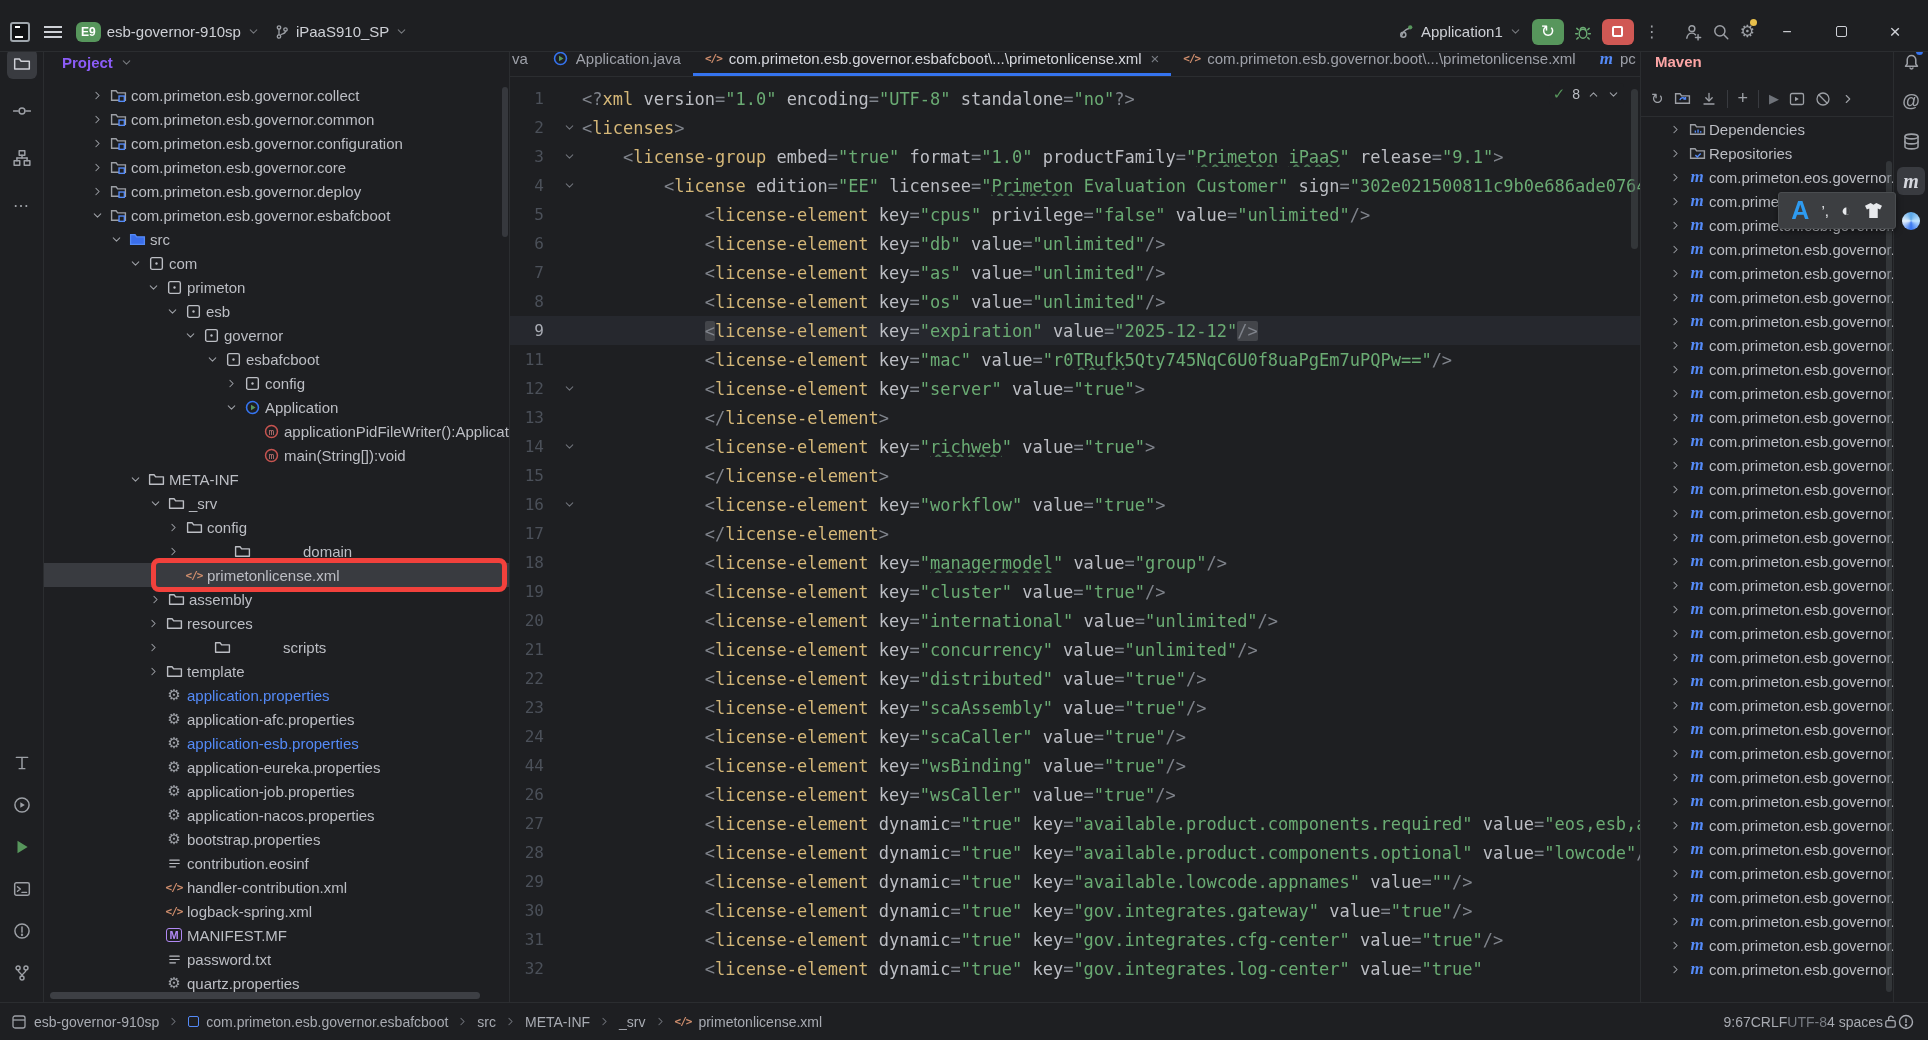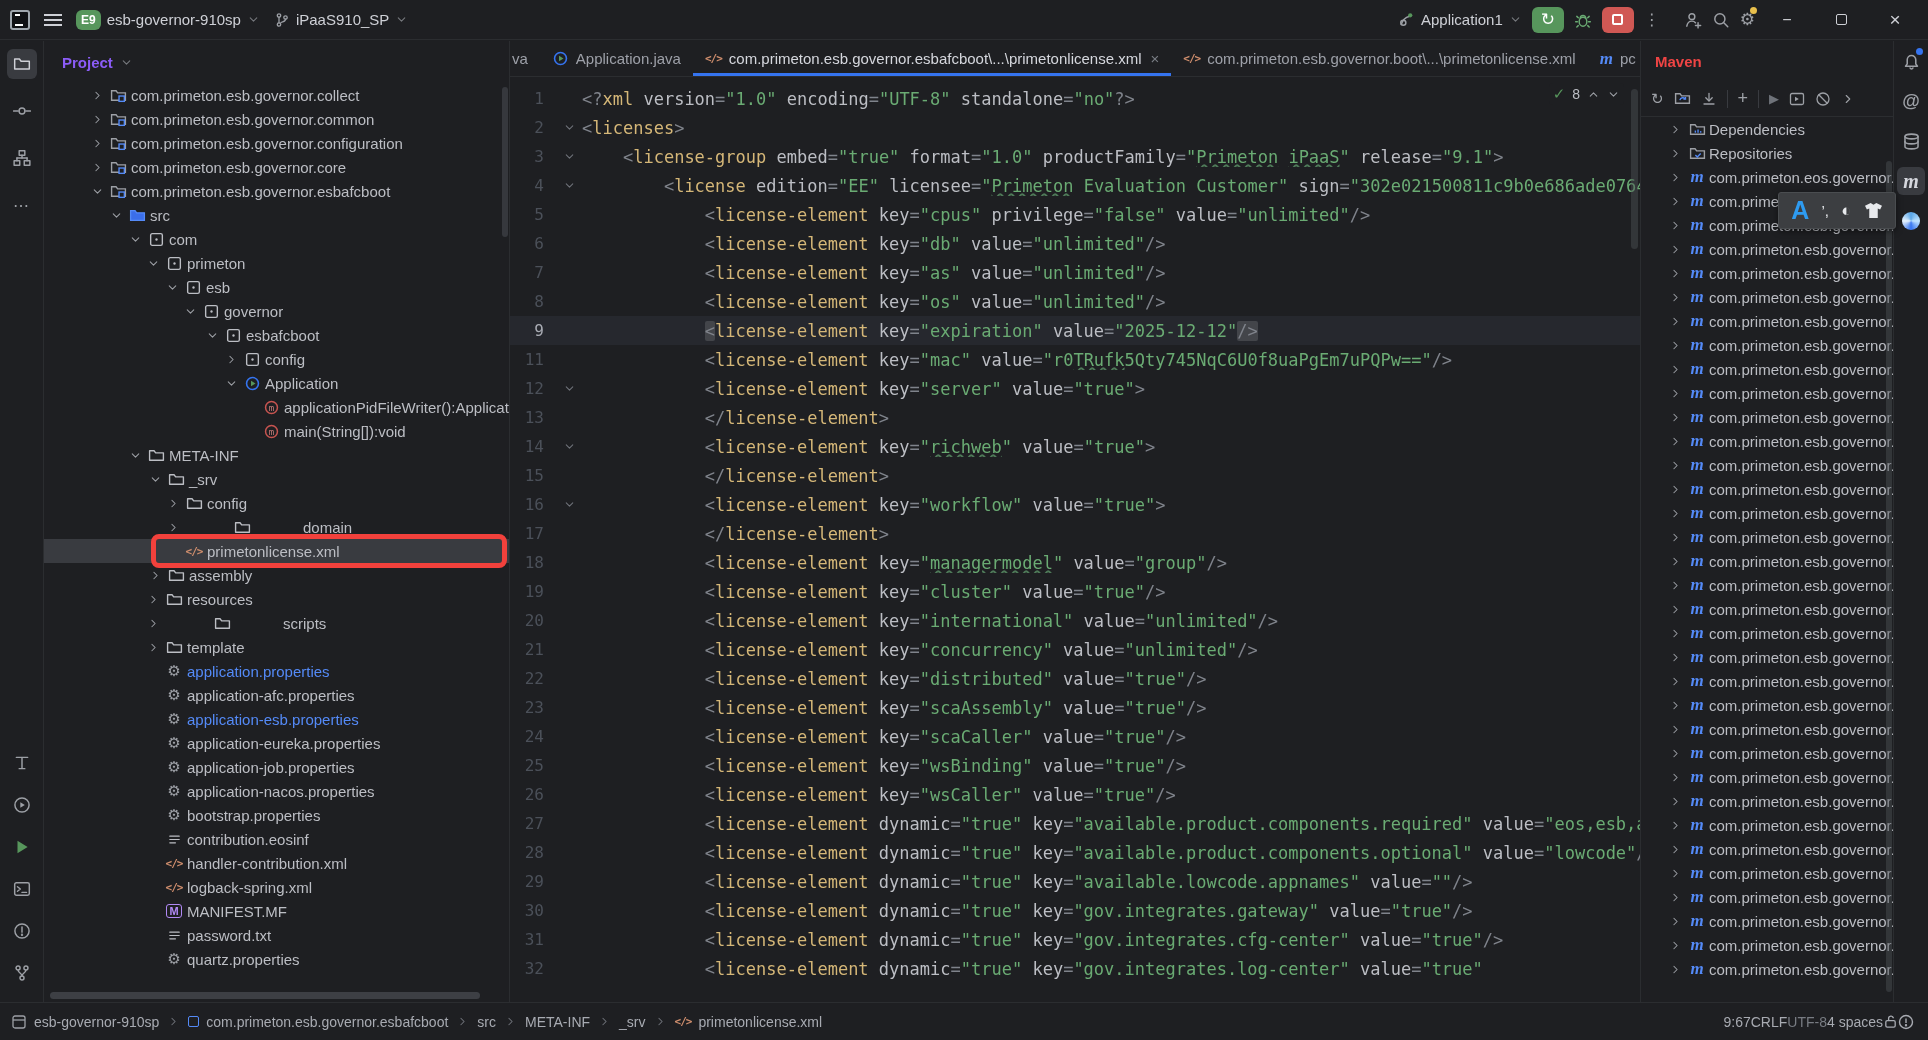--- a/index.html
+++ b/index.html
@@ -2,21 +2,21 @@
 <html><head>
 <meta charset="utf-8">
 <style>
   * { margin:0; padding:0; box-sizing:border-box; }
   html,body { width:1928px; height:1040px; overflow:hidden; }
   body { background:#1e1f22; font-family:"Liberation Sans",sans-serif; color:#bcbec4; position:relative; font-size:15px; }
   .ic { display:inline-flex; align-items:center; justify-content:center; color:#9da0a6; }
   svg { display:block; }
 
   
-  #titlebar { position:absolute; left:0; top:0; width:1928px; height:40px; background:#1e1f22; border-bottom:1px solid #2b2d30; display:flex; align-items:center; padding:0 0 0 10px; z-index:30; }
+  #titlebar { position:absolute; left:0; top:12px; width:1928px; height:40px; background:#1e1f22; border-bottom:1px solid #2b2d30; display:flex; align-items:center; padding:0 0 0 10px; z-index:30; }
   .tb-left { display:flex; align-items:center; gap:14px; }
   .ij-logo { width:20px; height:20px; border:2px solid #9fa6ad; border-radius:3px; position:relative; background:#101114; }
   .ij-logo::before { content:""; position:absolute; left:3px; top:2px; width:5px; height:2px; background:#fff; }
   .ij-logo::after { content:""; position:absolute; left:3px; bottom:2px; width:8px; height:2px; background:#fff; }
   .burger { width:18px; height:12px; border-top:2px solid #ced0d6; border-bottom:2px solid #ced0d6; position:relative; }
   .burger::before { content:""; position:absolute; left:0; top:3px; width:18px; height:2px; background:#ced0d6; }
   .proj-badge { background:#57965c; color:#fff; font-weight:bold; font-size:12px; border-radius:6px; padding:3px 5px; }
   .tb-item { display:flex; align-items:center; gap:6px; color:#ced0d6; font-size:15px; cursor:default; }
   .chev { opacity:.7; }
   .tb-right { margin-left:auto; display:flex; align-items:center; gap:10px; padding-right:11px; }
@@ -69,21 +69,21 @@
   .eline .code { flex:1; white-space:pre; overflow:hidden; color:#bcbec4; }
   .tag { color:#d5b778; } .pun { color:#7f838b; } .str { color:#6aab73; }
   .sq { text-decoration:underline; text-decoration-style:wavy; text-decoration-color:#4e7a58; text-decoration-thickness:1.5px; }
   .match { background:#43454a; border-radius:2px; }
   #inspect-widget { position:absolute; right:16px; top:6px; display:flex; align-items:center; gap:7px; color:#bcbec4; font-family:"Liberation Sans",sans-serif; font-size:14px; background:#1e1f22; padding:2px 4px; border-radius:4px; z-index:6; }
   #inspect-widget .ok { color:#57965c; font-size:15px; }
   #ed-vscroll { position:absolute; right:2px; top:12px; width:7px; height:160px; border-radius:4px; background:#4e5157; opacity:.45; z-index:7; }
 
   
   #maven-panel { position:absolute; left:1640px; top:41px; width:253px; bottom:38px; background:#1e1f22; border-left:1px solid #2b2d30; overflow:hidden; }
-  #maven-header { height:40px; display:flex; align-items:center; padding-left:14px; color:#ef4444; font-weight:bold; }
+  #maven-header { height:40px; display:flex; align-items:center; padding-left:14px; color:#fca5a5; font-weight:bold; }
   #maven-toolbar { height:36px; display:flex; align-items:center; gap:10px; padding:0 10px; border-bottom:1px solid #2b2d30; color:#9da0a6; }
   #maven-toolbar .sep { width:1px; height:18px; background:#393b40; }
   .mrow { height:24px; display:flex; align-items:center; padding-left:24px; white-space:nowrap; overflow:hidden; font-size:15px; }
   .mrow .arrow { width:20px; display:inline-flex; justify-content:center; color:#9da0a6; flex:none; }
   .mrow .ticon { width:24px; display:inline-flex; justify-content:center; flex:none; }
   #maven-vscroll { position:absolute; right:1px; top:120px; bottom:10px; width:6px; border-radius:3px; background:#4e5157; opacity:.45; }
 
   
   #right-toolbar { position:absolute; right:0; top:41px; width:35px; bottom:38px; border-left:1px solid #2b2d30; display:flex; flex-direction:column; align-items:center; padding-top:6px; gap:12px; z-index:20; }
   .rtb { width:28px; height:28px; border-radius:6px; display:flex; align-items:center; justify-content:center; color:#9da0a6; position:relative; }
@@ -327,20 +327,34 @@
           <svg width="17" height="17" viewBox="0 0 16 16" fill="none" stroke="#9da0a6" stroke-width="1.3">
             <path d="M1.5 3.5h4.2l1.5 2h7.3v7h-13z"></path>
             <rect x="8.5" y="8.5" width="5" height="5" fill="#1e1f22" stroke="#548af7"></rect>
           </svg>
         </span>
         <span class="lbl">com.primeton.esb.governor.core</span>
       </div>
       <div class="trow" style="padding-left: 43px;">
         <span class="arrow">
           <svg width="13" height="13" viewBox="0 0 16 16" fill="none" stroke="currentColor" stroke-width="1.3" stroke-linecap="round" stroke-linejoin="round">
+            <polyline points="6,4 10,8 6,12"></polyline>
+          </svg>
+        </span>
+        <span class="ticon">
+          <svg width="17" height="17" viewBox="0 0 16 16" fill="none" stroke="#9da0a6" stroke-width="1.3">
+            <path d="M1.5 3.5h4.2l1.5 2h7.3v7h-13z"></path>
+            <rect x="8.5" y="8.5" width="5" height="5" fill="#1e1f22" stroke="#548af7"></rect>
+          </svg>
+        </span>
+        <span class="lbl">com.primeton.esb.governor.deploy</span>
+      </div>
+      <div class="trow" style="padding-left: 43px;">
+        <span class="arrow">
+          <svg width="13" height="13" viewBox="0 0 16 16" fill="none" stroke="currentColor" stroke-width="1.3" stroke-linecap="round" stroke-linejoin="round">
             <polyline points="4,6 8,10 12,6"></polyline>
           </svg>
         </span>
         <span class="ticon">
           <svg width="17" height="17" viewBox="0 0 16 16" fill="none" stroke="#9da0a6" stroke-width="1.3">
             <path d="M1.5 3.5h4.2l1.5 2h7.3v7h-13z"></path>
             <rect x="8.5" y="8.5" width="5" height="5" fill="#1e1f22" stroke="#548af7"></rect>
           </svg>
         </span>
         <span class="lbl">com.primeton.esb.governor.esbafcboot</span>
@@ -876,21 +890,21 @@
           <span class="num">23</span>
           <span class="fold"></span>
           <span class="code">            <span class="pun">&lt;</span><span class="tag">license-element</span> key<span class="pun">=</span><span class="str">"scaAssembly"</span> value<span class="pun">=</span><span class="str">"true"</span><span class="pun">/&gt;</span></span>
         </div>
         <div class="eline">
           <span class="num">24</span>
           <span class="fold"></span>
           <span class="code">            <span class="pun">&lt;</span><span class="tag">license-element</span> key<span class="pun">=</span><span class="str">"scaCaller"</span> value<span class="pun">=</span><span class="str">"true"</span><span class="pun">/&gt;</span></span>
         </div>
         <div class="eline">
-          <span class="num">25</span>
+          <span class="num">44</span>
           <span class="fold"></span>
           <span class="code">            <span class="pun">&lt;</span><span class="tag">license-element</span> key<span class="pun">=</span><span class="str">"wsBinding"</span> value<span class="pun">=</span><span class="str">"true"</span><span class="pun">/&gt;</span></span>
         </div>
         <div class="eline">
           <span class="num">26</span>
           <span class="fold"></span>
           <span class="code">            <span class="pun">&lt;</span><span class="tag">license-element</span> key<span class="pun">=</span><span class="str">"wsCaller"</span> value<span class="pun">=</span><span class="str">"true"</span><span class="pun">/&gt;</span></span>
         </div>
         <div class="eline">
           <span class="num">27</span>

